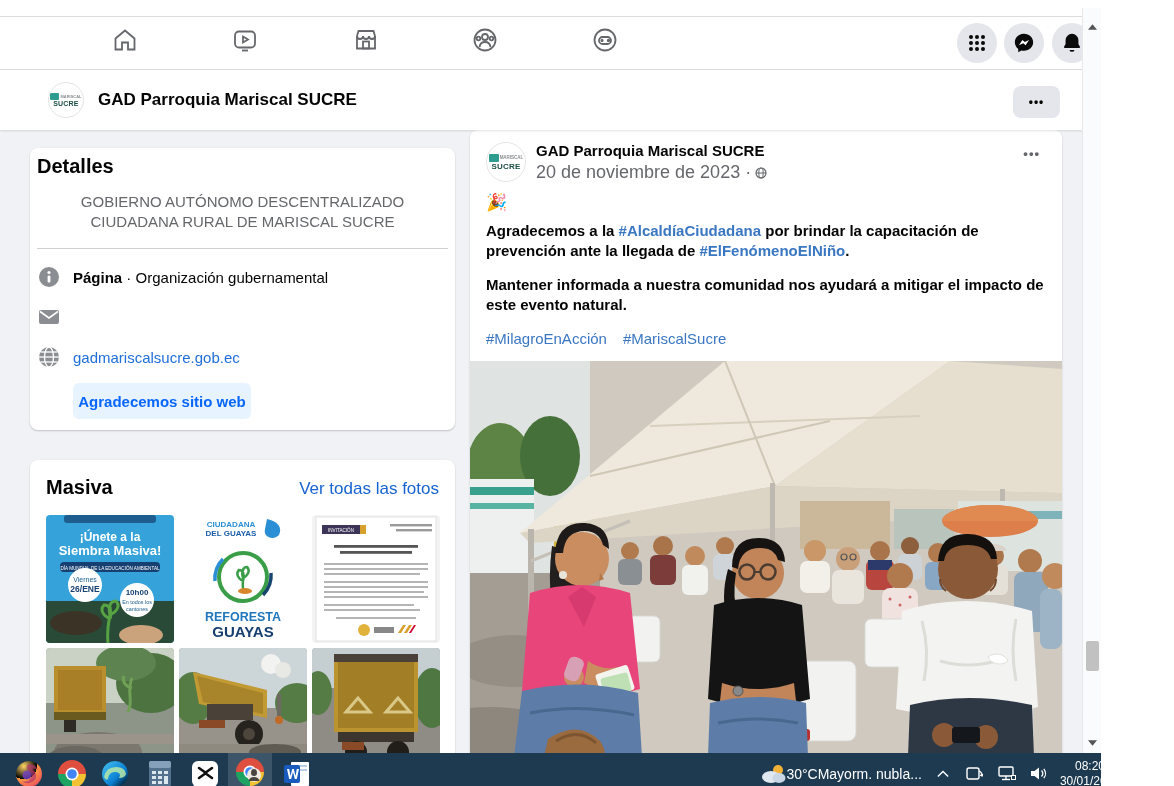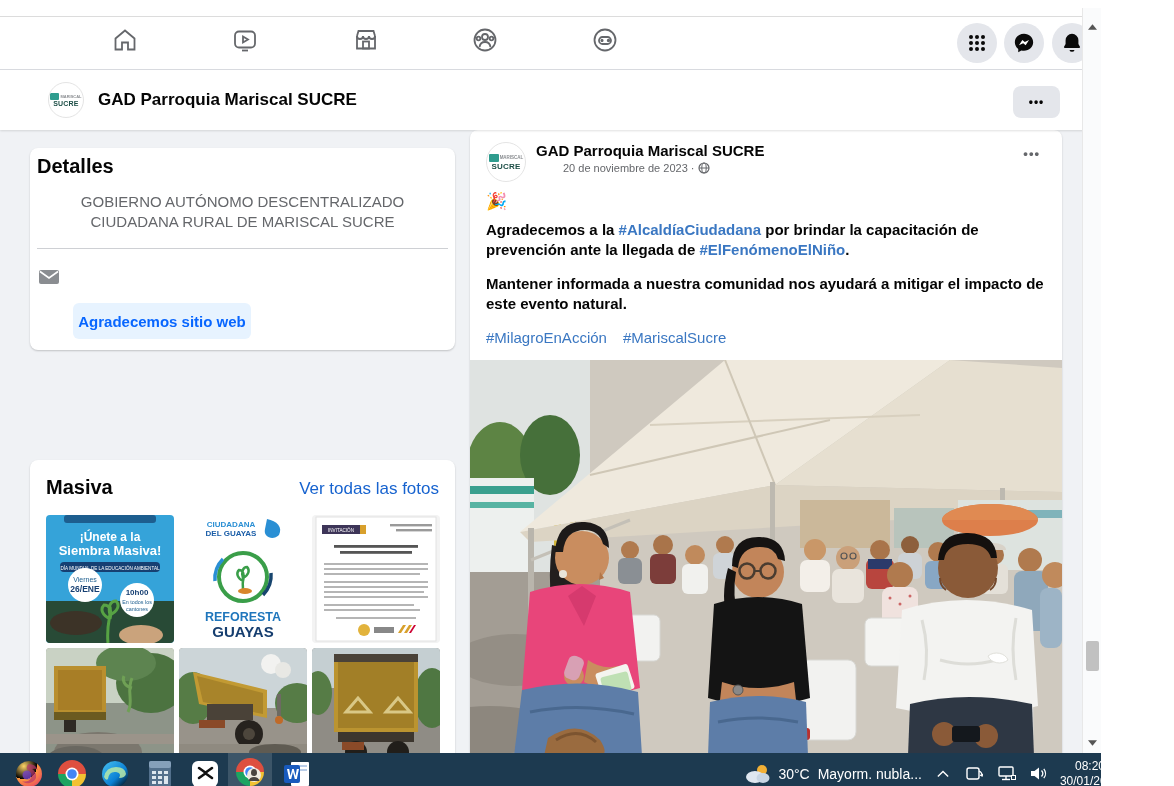--- a/index.html
+++ b/index.html
@@ -58,21 +58,21 @@
   .ph-head { display:flex; align-items:baseline; justify-content:space-between; }
   .see-all { font-size:17px; color:#1763cf; cursor:pointer; }
   .ph-grid { margin-top:16px; display:grid; grid-template-columns:128px 128px 128px; grid-auto-rows:128px; gap:5px; }
   .thumb { width:128px; height:128px; border-radius:4px; overflow:hidden; position:relative; cursor:pointer; }
 
   
   .post { left:470px; top:0px; width:592px; height:700px; border-radius:8px; overflow:hidden; }
   .post-head { display:flex; align-items:flex-start; padding:12px 16px 0 16px; }
   .post-head-txt { margin-left:10px; flex:1; }
   .post-author { font-size:15px; font-weight:bold; }
-  .post-date { font-size:11px; color:#65676b; margin-top:3px; display:flex; align-items:center; gap:4px;margin-left:27px; }
+  .post-date { font-size:18px; color:#65676b; margin-top:3px; display:flex; align-items:center; gap:4px; }
   .post-more { color:#65676b; font-weight:bold; letter-spacing:1px; font-size:13px; padding:4px 6px; cursor:pointer; }
   .post-body { padding:10px 16px 0 16px; font-size:15px; line-height:20px; }
   .post-emoji { font-size:17px; margin-bottom:8px; }
   .post-par { margin-bottom:14px;font-weight:bold; }
   .tag { color:#3a77c2; cursor:pointer; }
   .tag-row { margin:2px 0 12px 0; display:flex; gap:16px; }
   .post-photo { display:block; width:592px; height:396px; }
 
   
   .compose { position:absolute; left:1090px; top:558px; width:52px; height:52px; border-radius:50%; background:#fff;
@@ -81,21 +81,21 @@
   
   .scrollbar { position:absolute; top:0; right:0; width:19px; height:745px; background:#fafbfc; border-left:1px solid #e8e8e8; z-index:40; }
   .sb-btn { position:absolute; left:3px; width:13px; height:13px; display:flex; align-items:center; justify-content:center; cursor:pointer; }
   .sb-thumb { position:absolute; left:3px; top:633px; width:13px; height:30px; background:#c1c1c1; border-radius:2px; cursor:pointer; }
 
   
   .taskbar { position:absolute; top:745px; left:0; width:1174px; height:41px; background:#1d3a50; z-index:50; display:flex; align-items:center; }
   .tb-tile { position:absolute; top:0; width:40px; height:41px; display:flex; align-items:center; justify-content:center; cursor:pointer; }
   .tb-tile.active { background:rgba(255,255,255,.14); border-bottom:3px solid #9ecbf5; }
   .tb-right { position:absolute; right:10px; top:0; height:41px; display:flex; align-items:center; gap:10px; color:#fff; }
-  .tb-weather { display:flex; align-items:center; gap:8px; font-size:14px; cursor:pointer; }
+  .tb-weather { display:flex; align-items:center; font-size:14px; cursor:pointer; }
   .tb-trayic { display:flex; align-items:center; justify-content:center; width:22px; height:41px; cursor:pointer; }
   .tb-clock { text-align:center; font-size:12px; line-height:15px; cursor:pointer; }
   .tb-notif { position:relative; width:34px; height:41px; display:flex; align-items:center; justify-content:center; cursor:pointer; }
   .nbadge { position:absolute; right:0px; bottom:4px; width:16px; height:16px; border-radius:50%; background:#1d3a50;
     border:1.5px solid #fff; color:#fff; font-size:10px; display:flex; align-items:center; justify-content:center; }
   .blue-sliver { position:absolute; left:0; top:783px; width:10px; height:3px; background:#4ea3e8; z-index:60; }
 </style>
 </head>
 <body>
 
@@ -196,24 +196,48 @@
 
   <div class="content">
 
     <div class="card details">
       <div class="card-title">Detalles</div>
       <div class="details-desc">GOBIERNO AUTÓNOMO DESCENTRALIZADO CIUDADANA RURAL DE MARISCAL SUCRE</div>
       <hr>
       <div class="d-row">
         <div class="d-ic">
           <svg width="24" height="24" viewBox="0 0 24 24">
+            <circle cx="12" cy="12" r="10" fill="#8a8d91"></circle>
+            <circle cx="12" cy="7.5" r="1.6" fill="#fff"></circle>
+            <rect x="10.6" y="10.5" width="2.8" height="7" rx="1.2" fill="#fff"></rect>
+          </svg>
+        </div>
+        <div class="d-text"><span class="d-bold">Página</span><span> · </span><span>Organización gubernamental</span></div>
+      </div>
+      <div class="d-row">
+        <div class="d-ic">
+          <svg width="24" height="24" viewBox="0 0 24 24">
             <rect x="2" y="5" width="20" height="14" rx="2" fill="#8a8d91"></rect>
             <path d="M3 6.5 L12 13 L21 6.5" stroke="#fff" stroke-width="1.6" fill="none"></path>
           </svg>
         </div>
+      </div>
+      <div class="d-row">
+        <div class="d-ic">
+          <svg width="24" height="24" viewBox="0 0 24 24">
+            <circle cx="12" cy="12" r="10" fill="#8a8d91"></circle>
+            <g stroke="#fff" stroke-width="1.3" fill="none">
+              <ellipse cx="12" cy="12" rx="4.5" ry="10"></ellipse>
+              <line x1="2" y1="12" x2="22" y2="12"></line>
+              <line x1="3.5" y1="7" x2="20.5" y2="7"></line>
+              <line x1="3.5" y1="17" x2="20.5" y2="17"></line>
+            </g>
+          </svg>
+        </div>
+        <div class="d-text d-link">gadmariscalsucre.gob.ec</div>
       </div>
       <button class="promote">Agradecemos sitio web</button>
     </div>
 
     <div class="card photos">
       <div class="ph-head">
         <div class="card-title">Masiva</div>
         <div class="see-all">Ver todas las fotos</div>
       </div>
       <div class="ph-grid">

